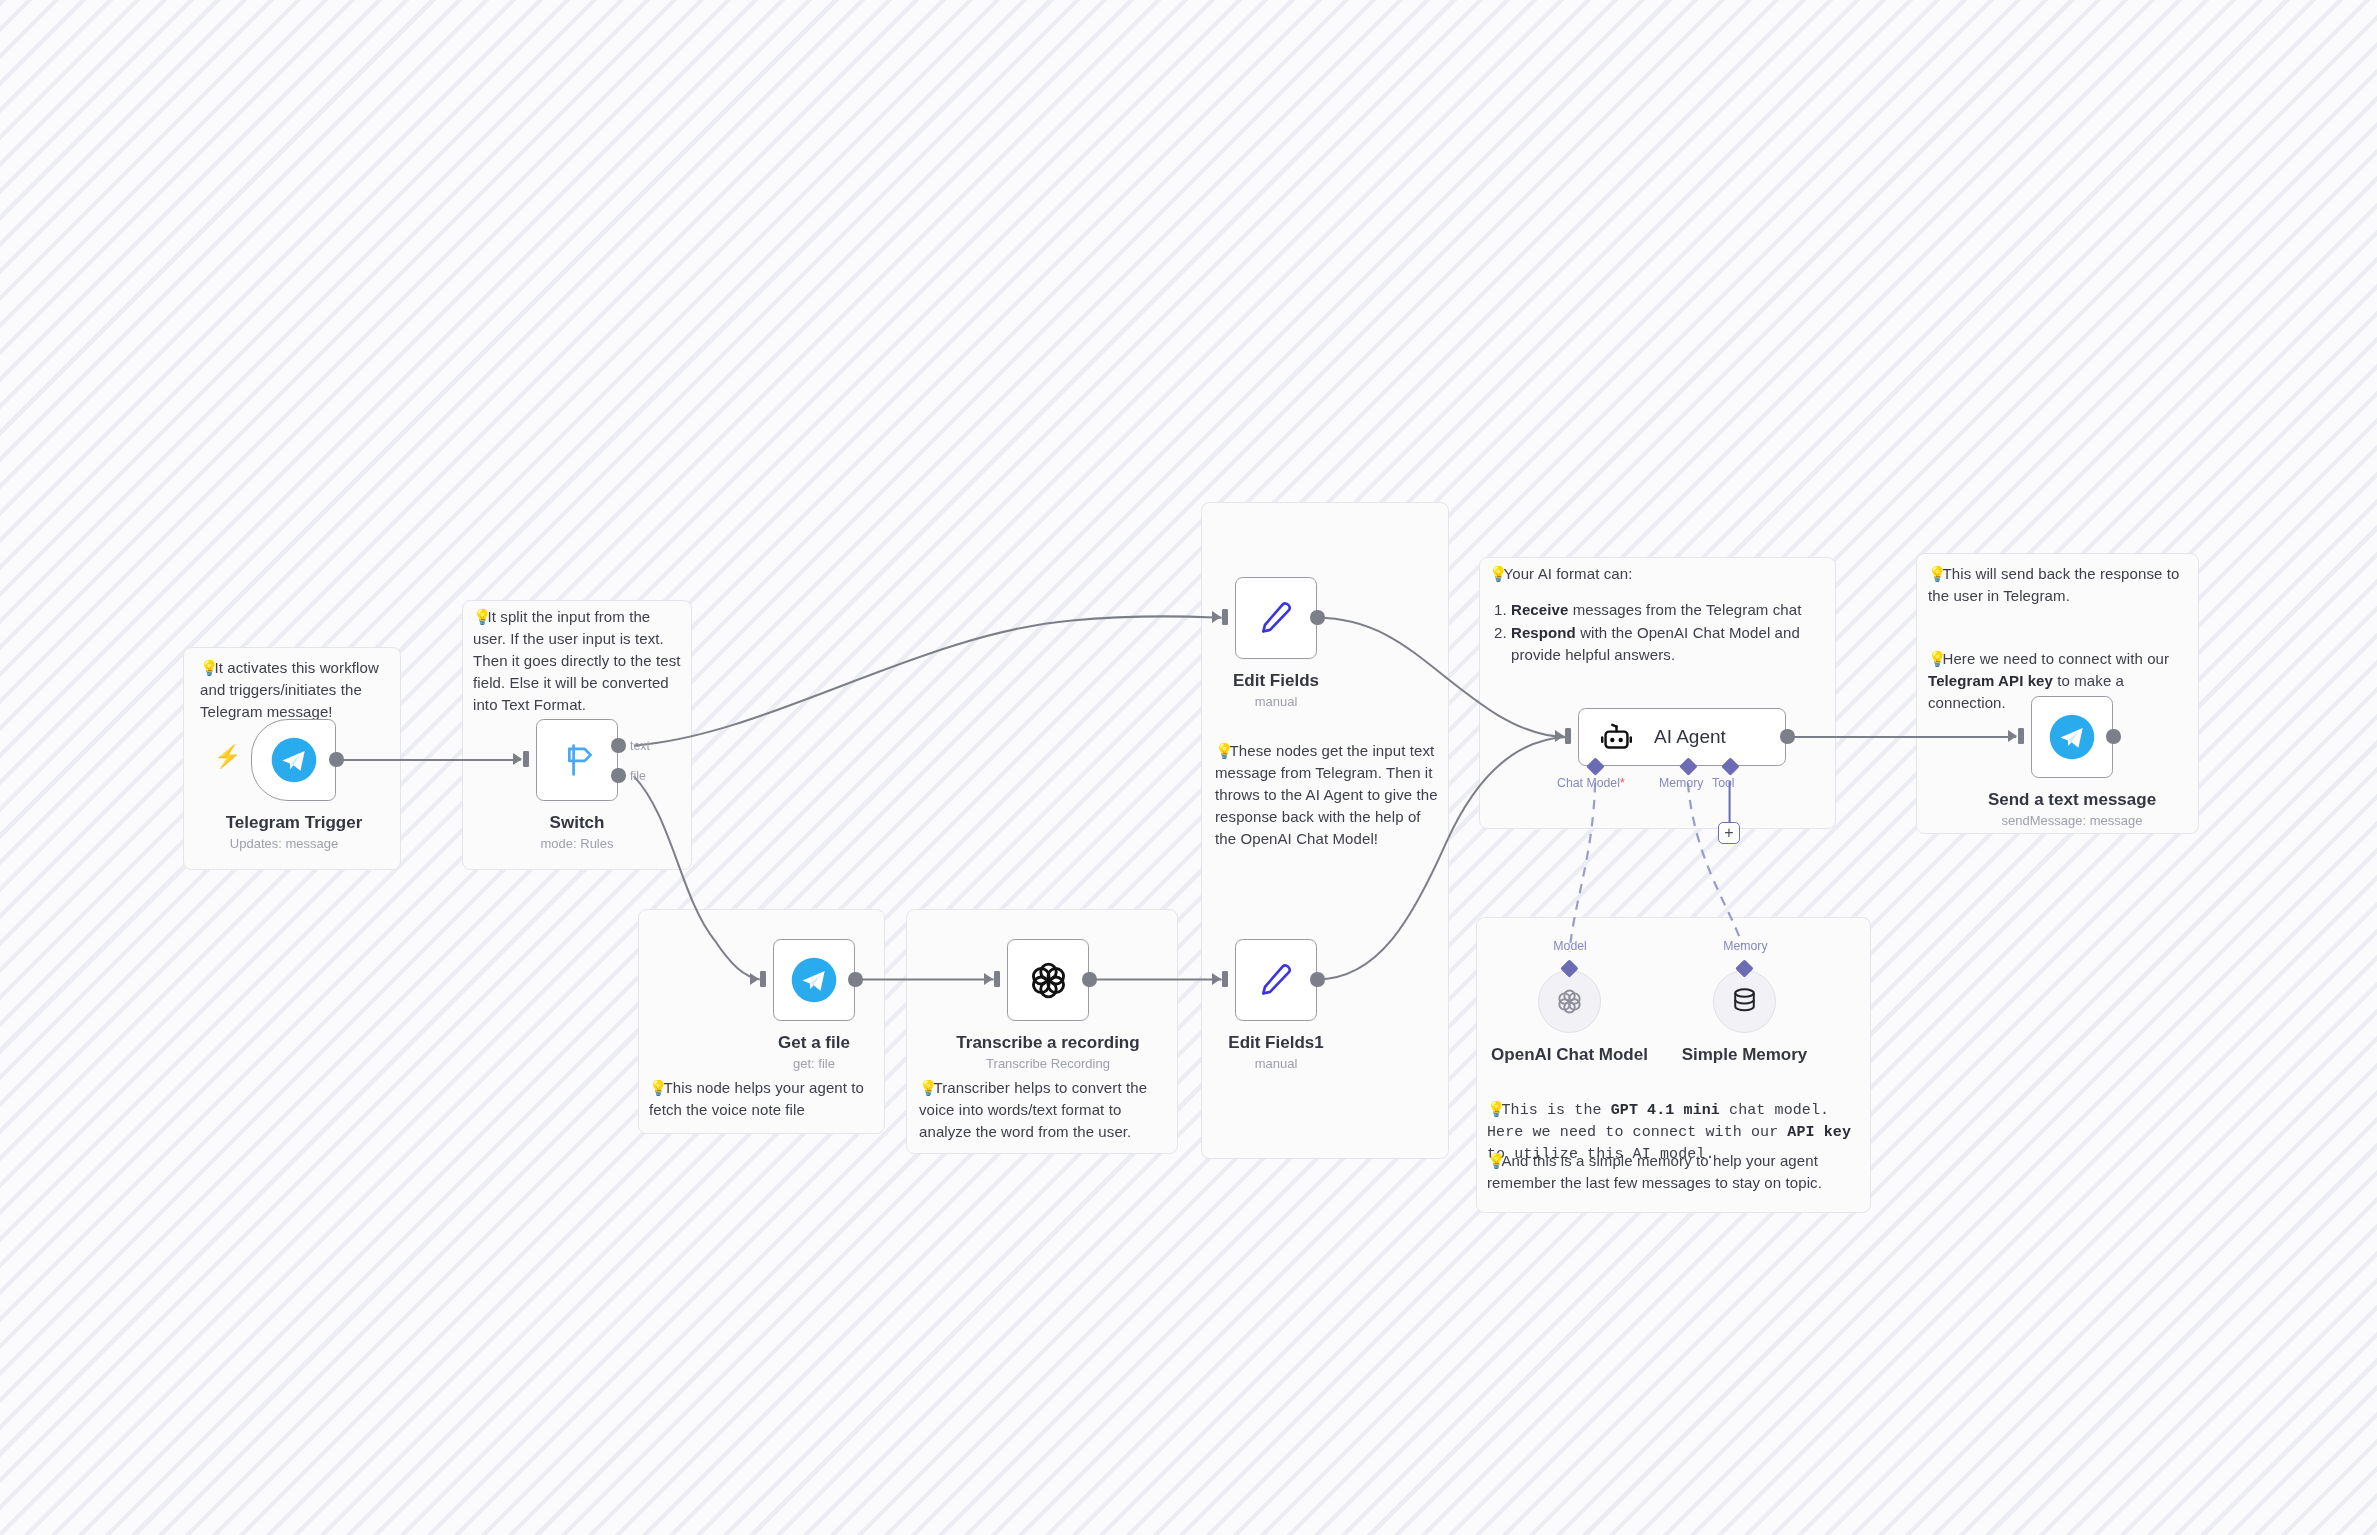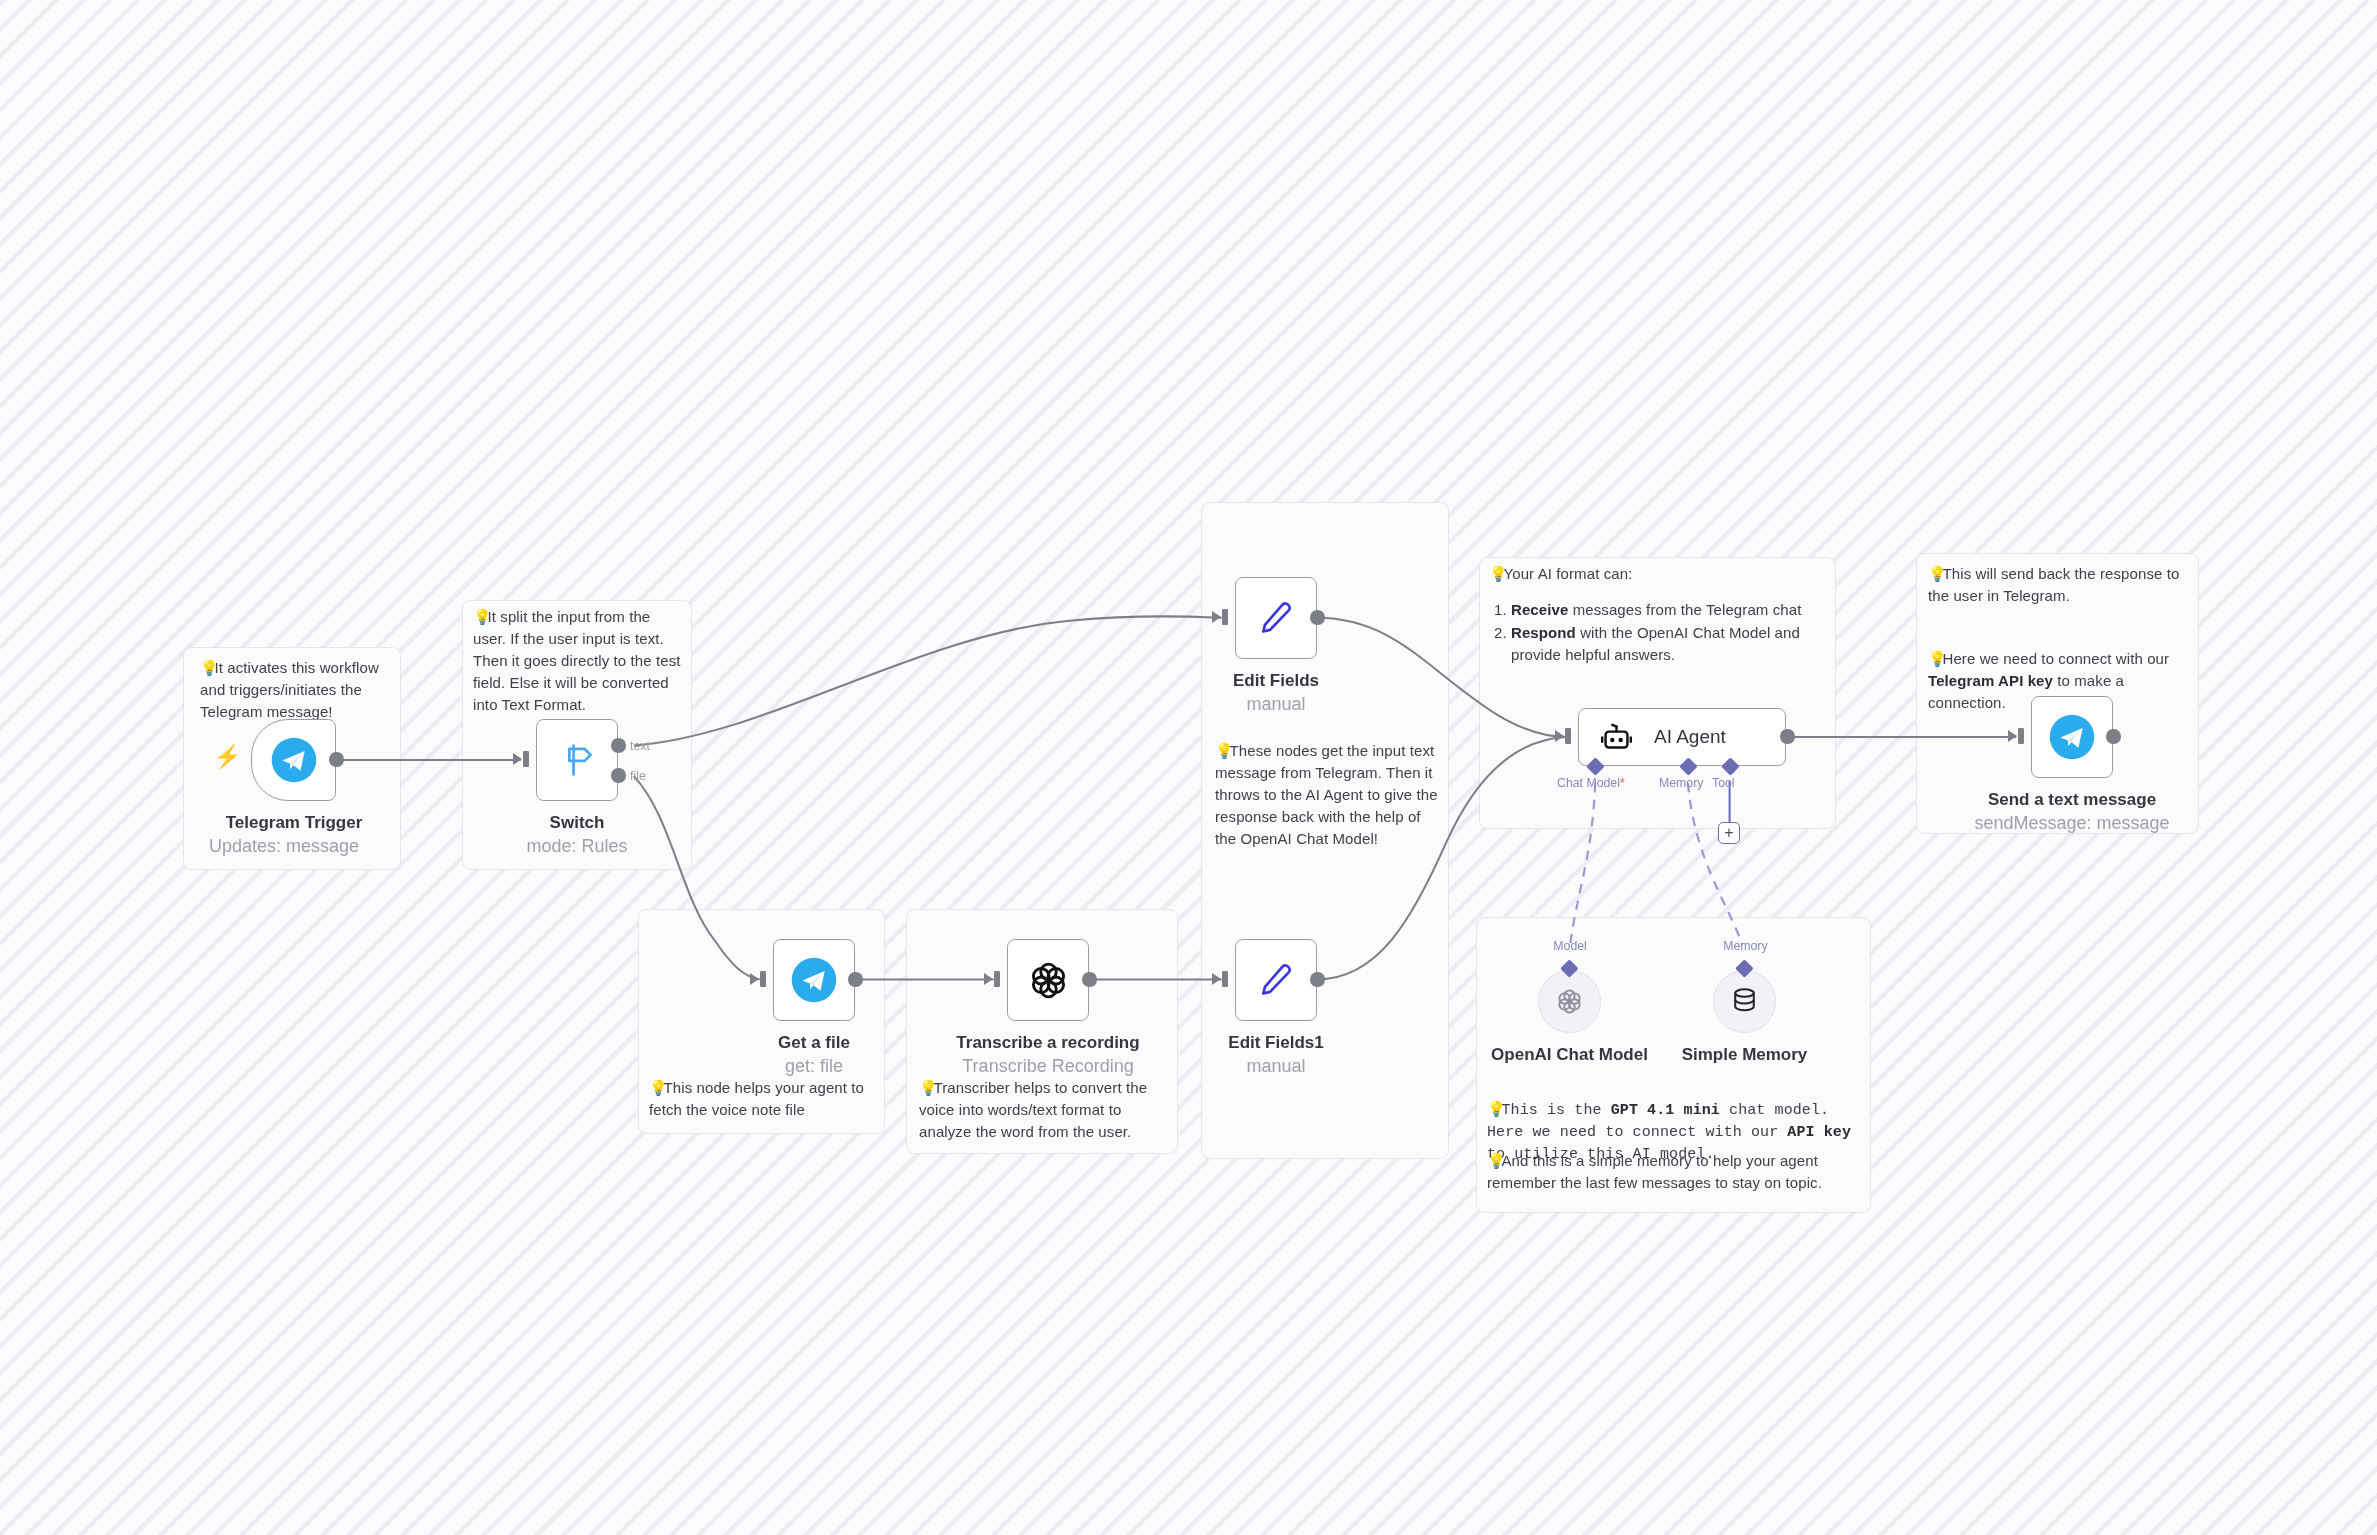--- a/index.html
+++ b/index.html
@@ -62,21 +62,21 @@
     gap:19px;
   }
   .nlabel{
     position:absolute;left:50%;transform:translateX(-50%);
     white-space:nowrap;text-align:center;
     color:#343640;font-size:17px;font-weight:bold;
   }
   .nsub{
     position:absolute;left:50%;transform:translateX(-50%);
     white-space:nowrap;text-align:center;
-    color:#9ea0ab;font-size:18px;
+    color:#9ea0ab;font-size:13px;
   }
   .agent-title{color:#32343d;font-size:19px;font-weight:normal;}
 
   
   .subnode{position:absolute;}
   .circ{
     width:63px;height:63px;border-radius:50%;
     background:#f2f2f6;border:0.9px solid #e0e0e8;
     display:flex;align-items:center;justify-content:center;
     box-sizing:border-box;

